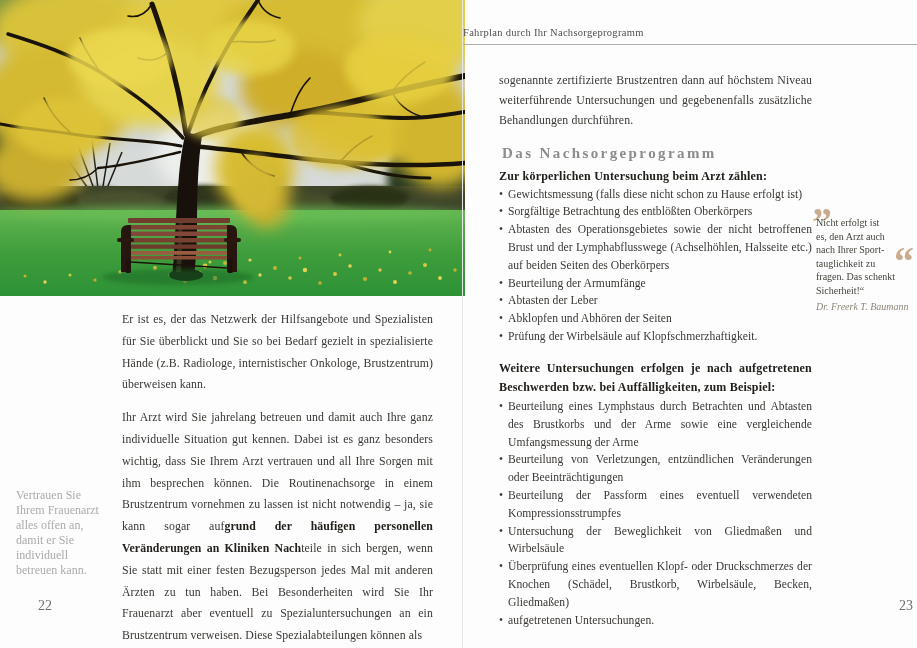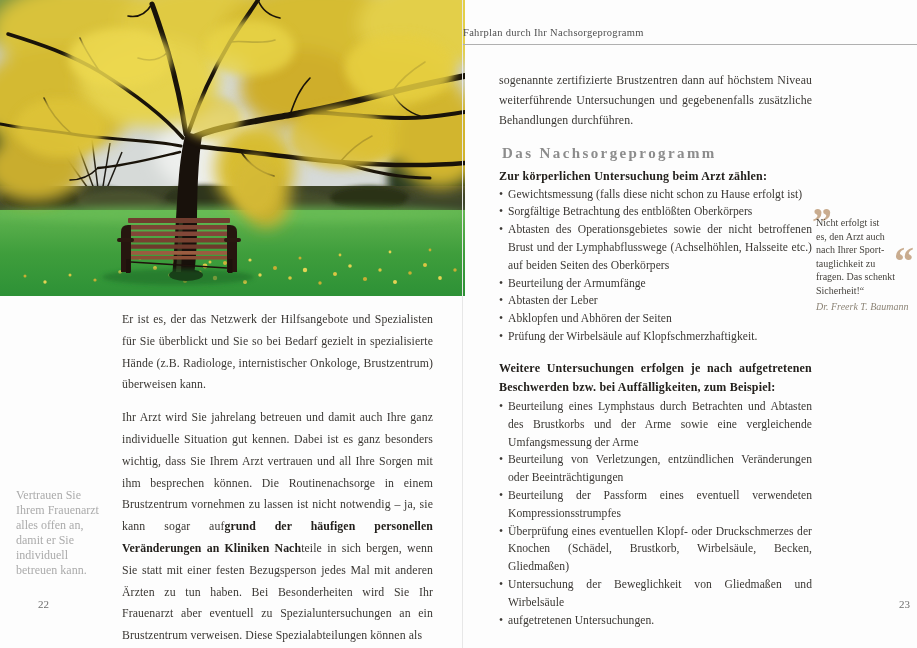--- a/index.html
+++ b/index.html
@@ -20,21 +20,21 @@
     font-size:11.8px;line-height:21.8px;color:#3a3733;
     text-align:justify;letter-spacing:0.1px;
   }
   .lp-body p{margin:0 0 11px 0;}
   .lp-body .bold-mid{font-weight:bold;color:#23201c;}
 
   .margin-note{
     position:absolute;left:16px;top:488px;width:94px;
     font-size:12px;line-height:15px;color:#ababab;text-align:left;
   }
-  .pagenum{position:absolute;font-size:11px;color:#6e6e6e;}
+  .pagenum{position:absolute;font-size:14px;color:#6e6e6e;}
   .pagenum-left{left:38px;top:598px;}
   .pagenum-right{left:860px;top:598px;margin-left:39px;}
 
   
   .running-head{
     position:absolute;left:463px;top:27px;width:418px;
     text-align:left;font-size:10.5px;color:#4f4f4f;letter-spacing:0.3px;
   }
   .head-rule{position:absolute;left:463px;top:44px;width:454px;height:1px;background:#b0b0b0;}
 
@@ -280,22 +280,22 @@
         <li>Beurteilung der Armumfänge</li>
         <li>Abtasten der Leber</li>
         <li>Abklopfen und Abhören der Seiten</li>
         <li>Prüfung der Wirbelsäule auf Klopfschmerzhaftigkeit.</li>
       </ul>
     <p class="rp-subhead second">Weitere Untersuchungen erfolgen je nach aufgetretenen Beschwerden bzw. bei Auffälligkeiten, zum Beispiel:</p>
     <ul class="bullets">
         <li>Beurteilung eines Lymphstaus durch Betrachten und Abtasten des Brustkorbs und der Arme sowie eine vergleichende Umfangsmessung der Arme</li>
         <li>Beurteilung von Verletzungen, entzündlichen Veränderungen oder Beeinträchtigungen</li>
         <li>Beurteilung der Passform eines eventuell verwendeten Kompressionsstrumpfes</li>
+        <li>Untersuchung der Beweglichkeit von Gliedmaßen und Wirbelsäule</li>
         <li>Überprüfung eines eventuellen Klopf- oder Druckschmerzes der Knochen (Schädel, Brustkorb, Wirbelsäule, Becken, Gliedmaßen)</li>
-        <li>Untersuchung der Beweglichkeit von Gliedmaßen und Wirbelsäule</li>
         <li>aufgetretenen Untersuchungen.</li>
       </ul>
   </div>
 
   <div class="pull-quote">
     <span class="pq-mark pq-open">”</span>
     <span class="pq-mark pq-close">“</span>
     <div class="pq-text">
         <div>Nicht erfolgt ist</div>
         <div>es, den Arzt auch</div>

